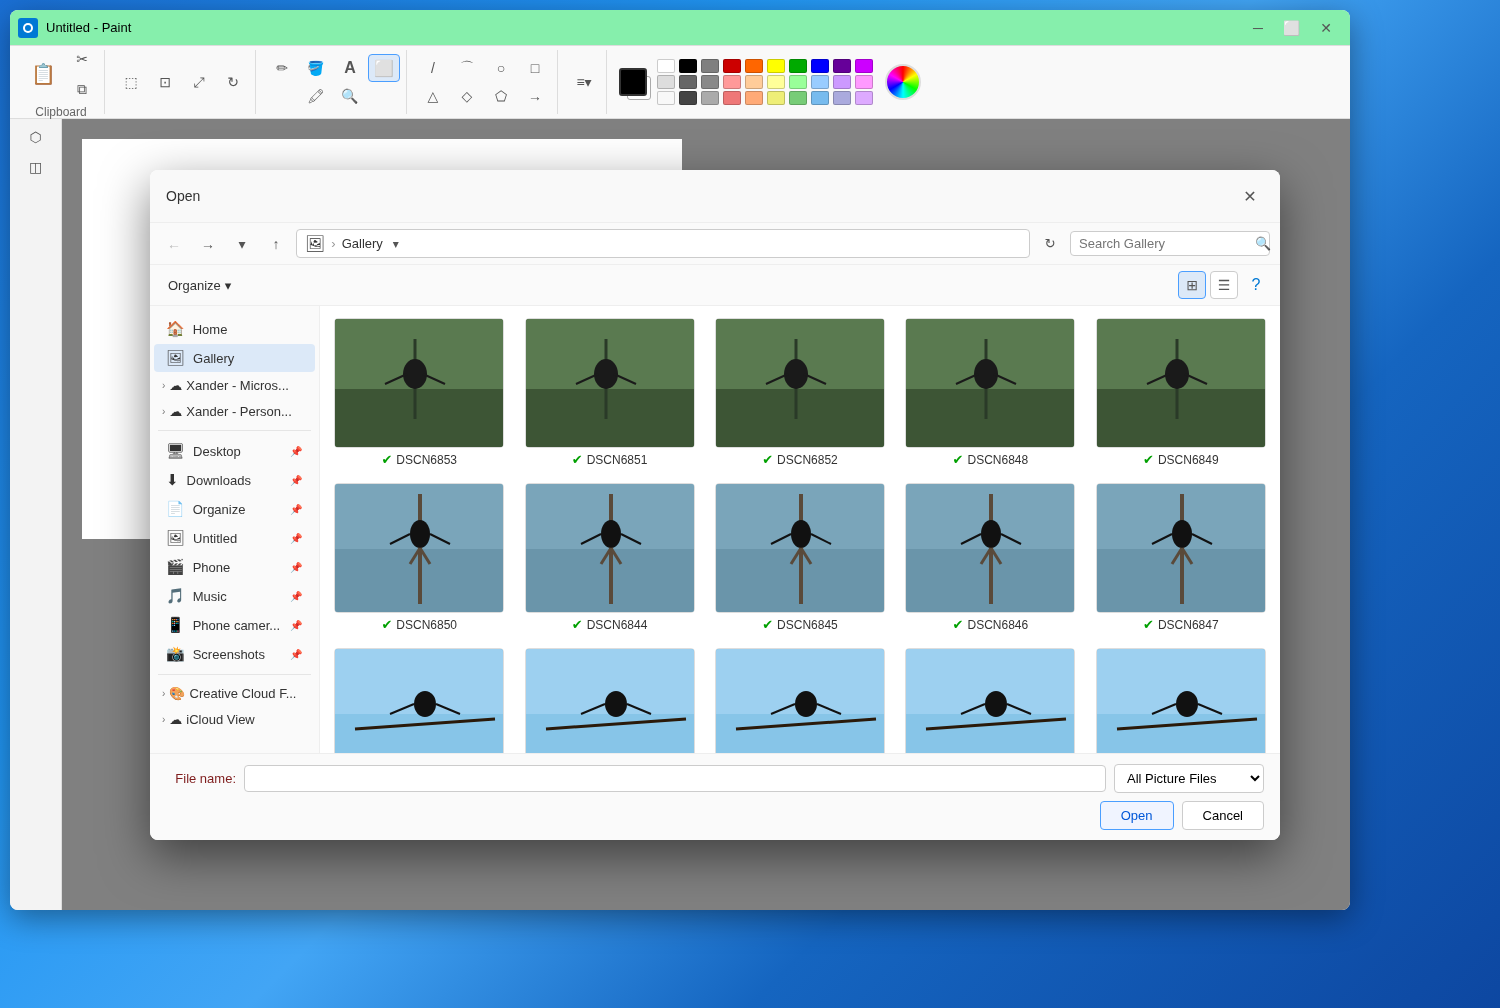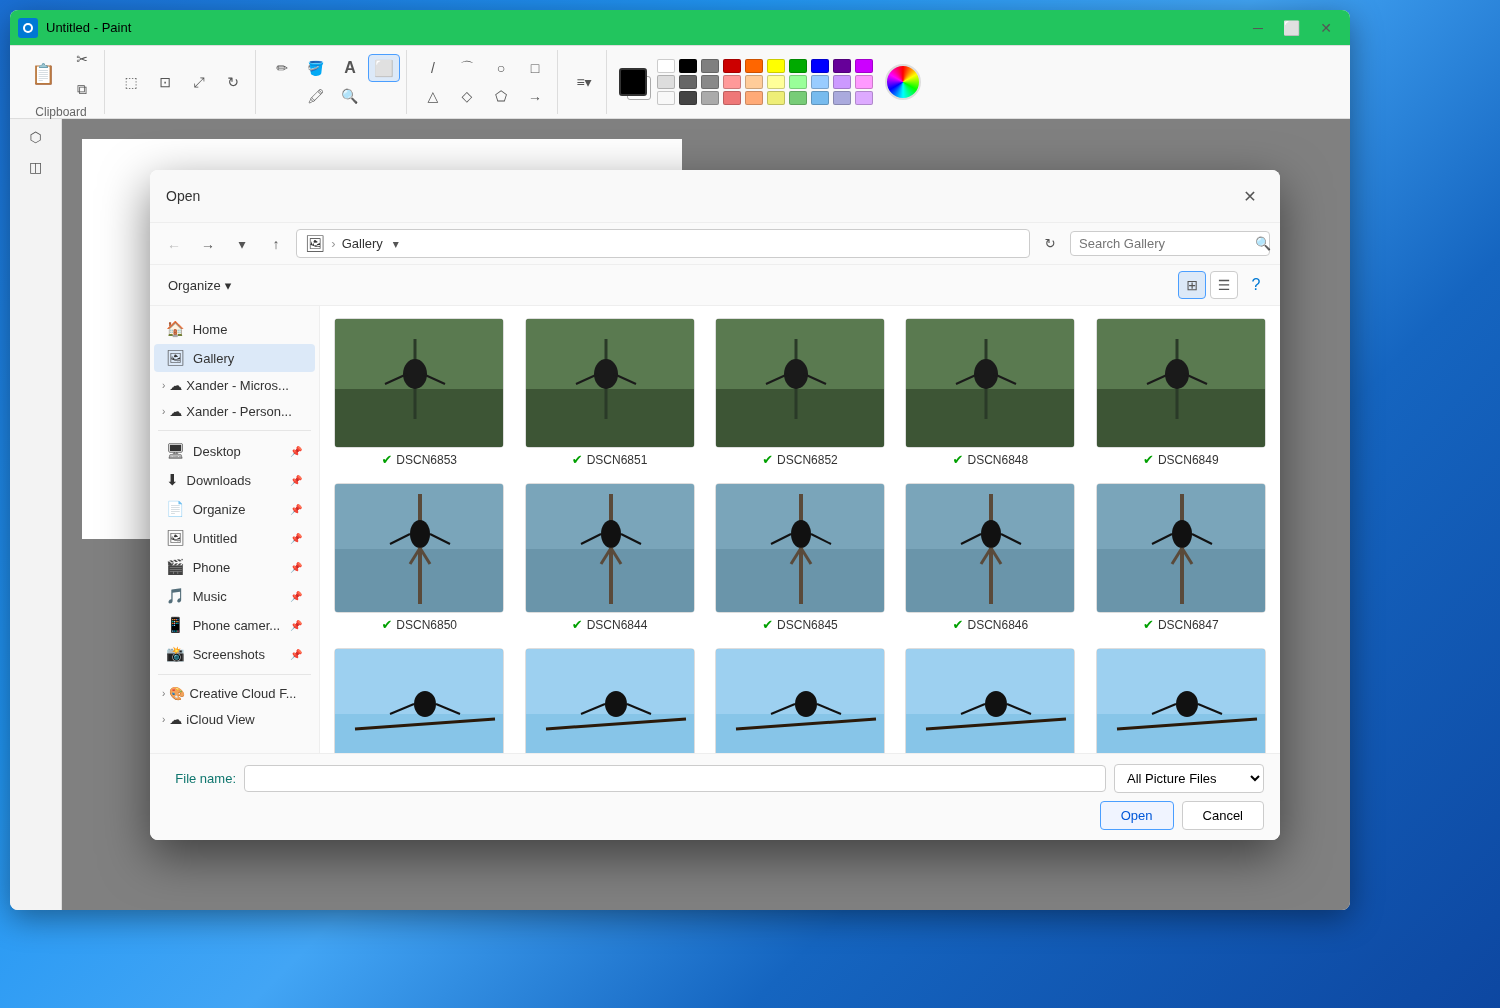--- a/index.html
+++ b/index.html
@@ -23,21 +23,21 @@
       border-radius: 8px;
       box-shadow: 0 8px 32px rgba(0,0,0,0.4);
       overflow: hidden;
     }
 
     
     .title-bar {
       display: flex;
       align-items: center;
       justify-content: space-between;
-      background: #22c55e;
+      background: #86efac;
       height: 36px;
       padding: 0 8px;
       border-bottom: 1px solid #ddd;
     }
     .title-bar-left {
       display: flex;
       align-items: center;
       gap: 8px;
     }
     .title-bar-controls {
@@ -424,21 +424,21 @@
       flex-direction: column;
       gap: 8px;
     }
     .file-name-row {
       display: flex;
       align-items: center;
       gap: 8px;
     }
     .file-name-label {
       font-size: 13px;
-      color: #0f766e;
+      color: #7f1d1d;
       min-width: 70px;
       text-align: right;
     }
     .file-name-input {
       flex: 1;
       border: 1px solid #ccc;
       border-radius: 4px;
       padding: 5px 8px;
       font-size: 13px;
       outline: none;

